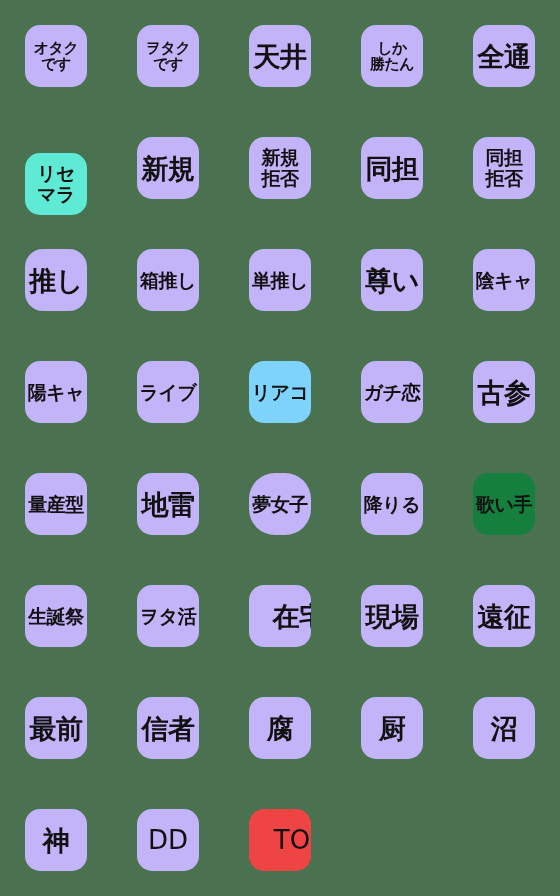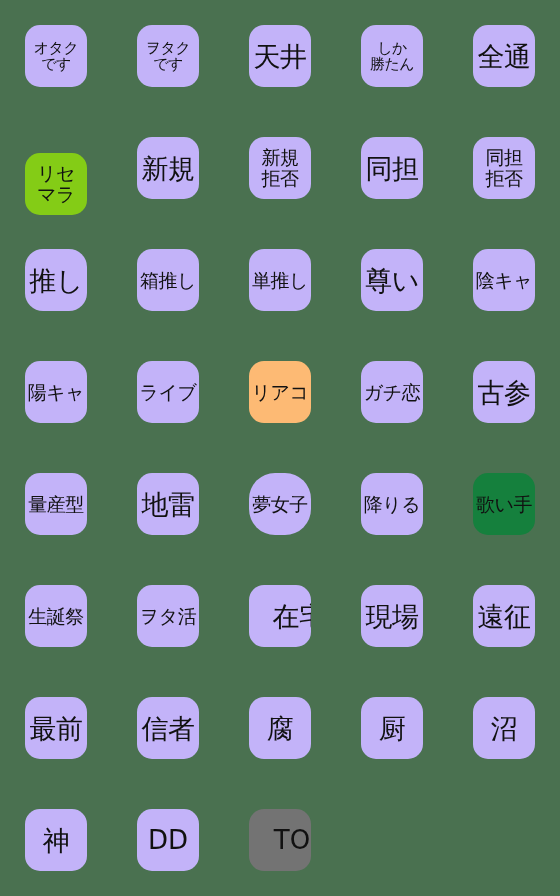--- a/index.html
+++ b/index.html
@@ -39,21 +39,21 @@
     display: flex;
     flex-direction: column;
     align-items: center;
     justify-content: center;
     box-sizing: border-box;
     overflow: hidden;
     line-height: 1;
   }
   .sticker-text {
     color: #111111;
-    font-weight: 400;
+    font-weight: 700;
     text-align: center;
     white-space: nowrap;
     letter-spacing: -0.5px;
     font-family: "DejaVu Sans", "Liberation Sans", sans-serif;
   }
   
   .line-1 .sticker-text { font-size: 27px; }
   .line-2 .sticker-text { font-size: 27px; }
   .line-3 .sticker-text { font-size: 19px; }
 
@@ -96,21 +96,21 @@
         <span class="sticker-text">しか</span>
         <span class="sticker-text">勝たん</span>
       </div>
     </div>
     <div class="sticker-cell">
       <div class="sticker-tile line-2" style="background: rgb(195, 179, 249);">
         <span class="sticker-text">全通</span>
       </div>
     </div>
     <div class="sticker-cell">
-      <div class="sticker-tile stacked stacked-2" style="background: #84cc16; margin-top: 32px;">
+      <div class="sticker-tile stacked stacked-2" style="background: #5eead4; margin-top: 32px;">
         <span class="sticker-text">リセ</span>
         <span class="sticker-text">マラ</span>
       </div>
     </div>
     <div class="sticker-cell">
       <div class="sticker-tile line-2" style="background: rgb(195, 179, 249);">
         <span class="sticker-text">新規</span>
       </div>
     </div>
     <div class="sticker-cell">
@@ -159,21 +159,21 @@
       <div class="sticker-tile line-3" style="background: rgb(195, 179, 249);">
         <span class="sticker-text">陽キャ</span>
       </div>
     </div>
     <div class="sticker-cell">
       <div class="sticker-tile line-3" style="background: rgb(195, 179, 249);">
         <span class="sticker-text">ライブ</span>
       </div>
     </div>
     <div class="sticker-cell">
-      <div class="sticker-tile line-3" style="background: #fdba74;">
+      <div class="sticker-tile line-3" style="background: #7dd3fc;">
         <span class="sticker-text">リアコ</span>
       </div>
     </div>
     <div class="sticker-cell">
       <div class="sticker-tile line-3" style="background: rgb(195, 179, 249);">
         <span class="sticker-text">ガチ恋</span>
       </div>
     </div>
     <div class="sticker-cell">
       <div class="sticker-tile line-2" style="background: rgb(195, 179, 249);">
@@ -259,17 +259,17 @@
       <div class="sticker-tile line-1" style="background: rgb(195, 179, 249);">
         <span class="sticker-text">神</span>
       </div>
     </div>
     <div class="sticker-cell">
       <div class="sticker-tile line-2 latin" style="background: rgb(195, 179, 249);">
         <span class="sticker-text">DD</span>
       </div>
     </div>
     <div class="sticker-cell">
-      <div class="sticker-tile line-2 latin" style="background: #737373; padding-left: 24px;">
+      <div class="sticker-tile line-2 latin" style="background: #ef4444; padding-left: 24px;">
         <span class="sticker-text">TO</span>
       </div>
     </div>
   </div>
 
 </body></html>

